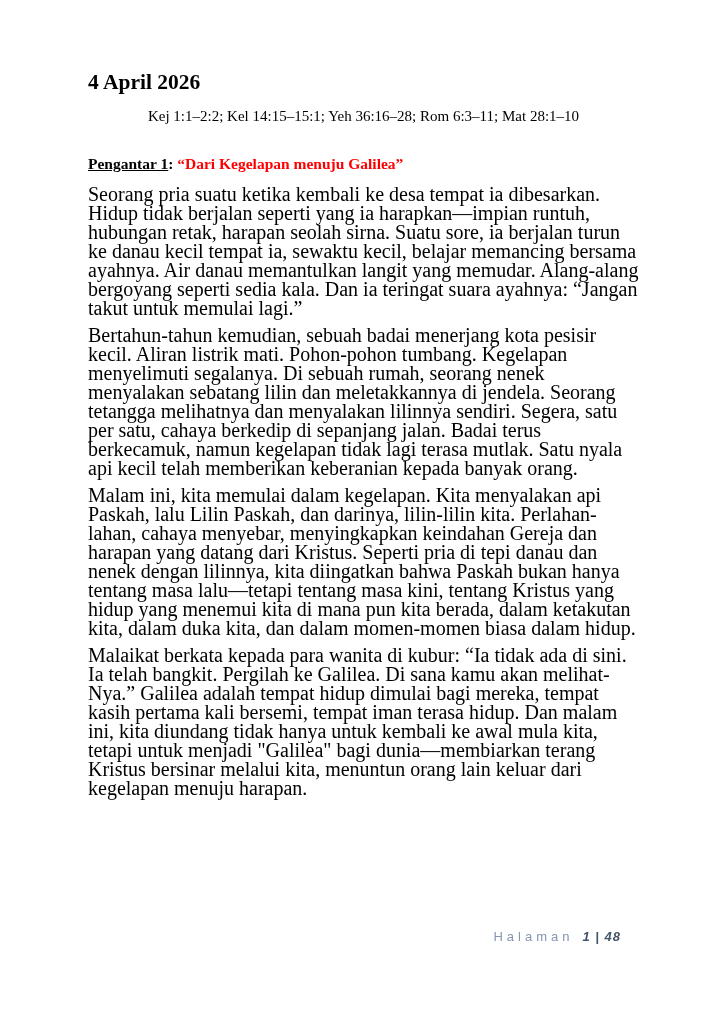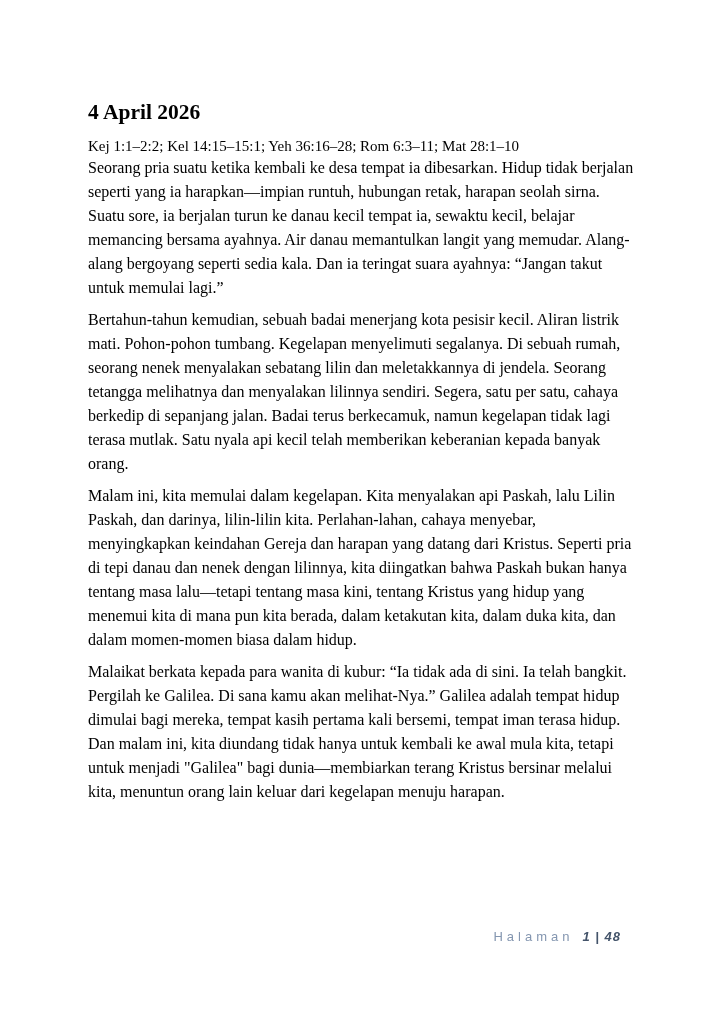--- a/index.html
+++ b/index.html
@@ -12,52 +12,53 @@
     width: 724px;
     height: 1024px;
     background: #ffffff;
     font-family: "Liberation Serif", serif;
     color: #000000;
     overflow: hidden;
   }
   .content {
     position: absolute;
     left: 88px;
-    top: 100px;
+    top: 70px;
     width: 551px;
   }
   .date-heading {
     font-size: 21.5px;
     line-height: 24px;
     font-weight: bold;
     margin: 0 0 13px 0;
   }
   .subtitle {
     font-size: 15px;
     line-height: 19px;
     font-weight: bold;
     margin: 0 0 7px 0;
   }
   .readings {
     font-size: 15px;
     line-height: 19px;
     margin: 0;
+    text-align: center;
   }
   .section-heading {
     margin: 28px 0 11px 0;
     font-size: 15.5px;
     line-height: 20px;
     font-weight: bold;
   }
   .section-label {
     text-decoration: underline;
   }
   .body-paragraph {
-    font-size: 16px;
-    line-height: 24px;
+    font-size: 20px;
+    line-height: 19px;
     margin: 0 0 8px 0;
     text-align: left;
   }
   .alternative-label {
     font-size: 15px;
     line-height: 20px;
     font-weight: bold;
     margin: 32px 0 0 0;
   }
   .footer {
@@ -83,20 +84,23 @@
 <body>
 
 <div class="page">
   <div class="content">
 
     <h1 class="date-heading">4 April 2026</h1>
 
 
     <div class="readings">Kej 1:1–2:2; Kel 14:15–15:1; Yeh 36:16–28; Rom 6:3–11; Mat 28:1–10</div>
 
+    <div class="section-heading">
+      <span class="section-label">Pengantar 1</span><span>: </span><span class="section-title" style="color: rgb(255, 0, 0);">“Dari Kegelapan menuju Galilea”</span>
+    </div>
 
     <p class="body-paragraph">Seorang pria suatu ketika kembali ke desa tempat ia dibesarkan. Hidup tidak berjalan seperti yang ia harapkan—impian runtuh, hubungan retak, harapan seolah sirna. Suatu sore, ia berjalan turun ke danau kecil tempat ia, sewaktu kecil, belajar memancing bersama ayahnya. Air danau memantulkan langit yang memudar. Alang-alang bergoyang seperti sedia kala. Dan ia teringat suara ayahnya: “Jangan takut untuk memulai lagi.”</p>
 
 
     <p class="body-paragraph">Bertahun-tahun kemudian, sebuah badai menerjang kota pesisir kecil. Aliran listrik mati. Pohon-pohon tumbang. Kegelapan menyelimuti segalanya. Di sebuah rumah, seorang nenek menyalakan sebatang lilin dan meletakkannya di jendela. Seorang tetangga melihatnya dan menyalakan lilinnya sendiri. Segera, satu per satu, cahaya berkedip di sepanjang jalan. Badai terus berkecamuk, namun kegelapan tidak lagi terasa mutlak. Satu nyala api kecil telah memberikan keberanian kepada banyak orang.</p>
 
     <p class="body-paragraph">Malam ini, kita memulai dalam kegelapan. Kita menyalakan api Paskah, lalu Lilin Paskah, dan darinya, lilin-lilin kita. Perlahan-lahan, cahaya menyebar, menyingkapkan keindahan Gereja dan harapan yang datang dari Kristus. Seperti pria di tepi danau dan nenek dengan lilinnya, kita diingatkan bahwa Paskah bukan hanya tentang masa lalu—tetapi tentang masa kini, tentang Kristus yang hidup yang menemui kita di mana pun kita berada, dalam ketakutan kita, dalam duka kita, dan dalam momen-momen biasa dalam hidup.</p>
 
     <p class="body-paragraph">Malaikat berkata kepada para wanita di kubur: “Ia tidak ada di sini. Ia telah bangkit. Pergilah ke Galilea. Di sana kamu akan melihat-Nya.” Galilea adalah tempat hidup dimulai bagi mereka, tempat kasih pertama kali bersemi, tempat iman terasa hidup. Dan malam ini, kita diundang tidak hanya untuk kembali ke awal mula kita, tetapi untuk menjadi "Galilea" bagi dunia—membiarkan terang Kristus bersinar melalui kita, menuntun orang lain keluar dari kegelapan menuju harapan.</p>
 

